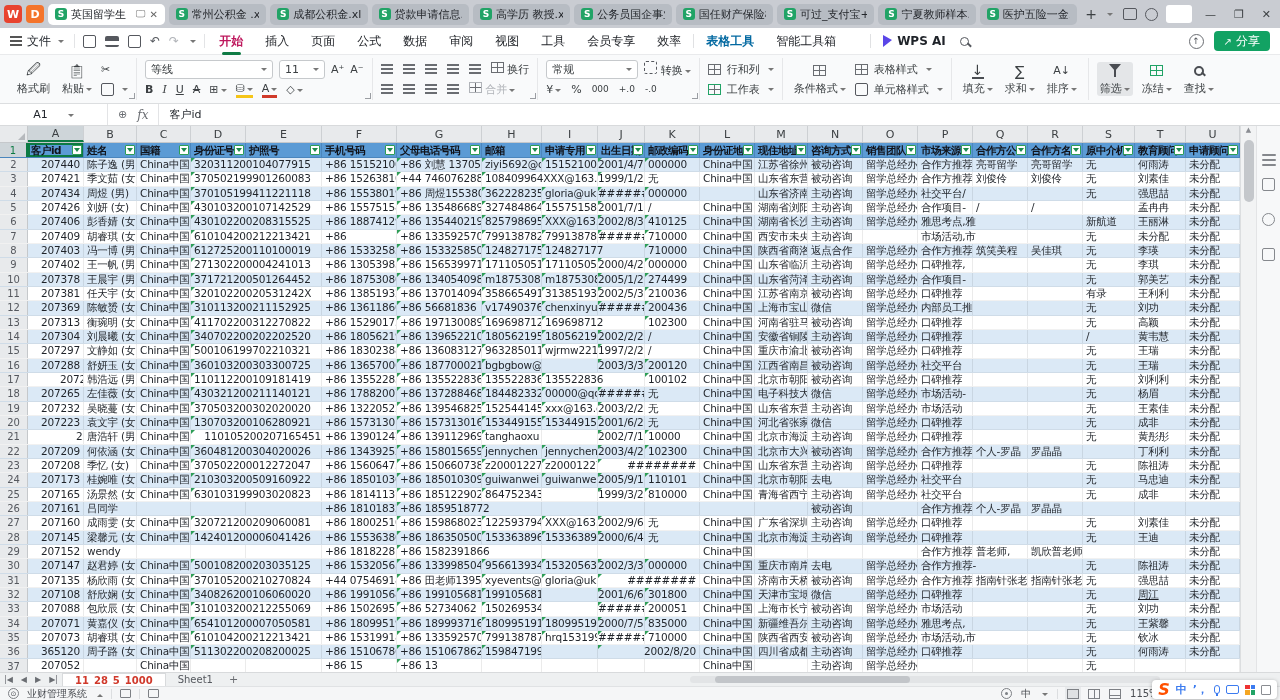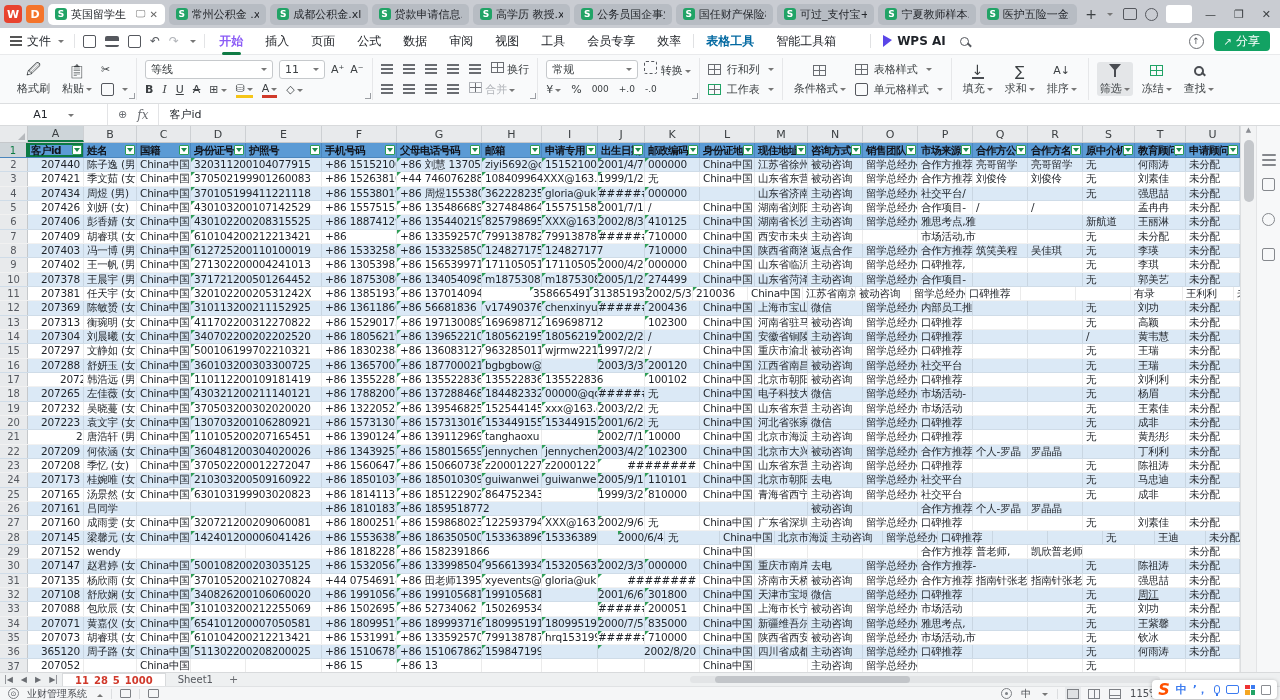--- a/index.html
+++ b/index.html
@@ -24,21 +24,21 @@
 
 #menubar{left:0;top:28px;width:1280px;height:27px;background:#fff;display:flex;align-items:center;padding:0 10px;font-size:12px;border-bottom:1px solid #e9eaec;}
 #file-btn{display:flex;align-items:center;gap:5px;margin-right:10px;}
 .ham{width:12px;height:2px;background:#555;box-shadow:0 4px 0 #555,0 -4px 0 #555;display:inline-block;}
 .cv{display:inline-block;width:0;height:0;border:3px solid transparent;border-top-color:#777;margin-left:2px;transform:translateY(2px);}
 .qicons{display:flex;align-items:center;gap:9px;margin-right:14px;padding:0 8px;border-left:1px solid #e3e4e6;border-right:1px solid #e3e4e6;color:#55585e;font-size:12px;}
 .qi{width:13px;height:13px;border:1px solid #55585e;border-radius:2px;display:inline-block;}
 .qi.line{border:none;height:11px;width:14px;border-bottom:2px solid #55585e;border-top:5px solid #55585e;}
 #menu-items{display:flex;align-items:center;gap:22px;}
 .menu-item{position:relative;padding:4px 0;color:#23262b;}
-.menu-item.active{color:#8b5cf6;font-weight:bold;text-align:center;}
+.menu-item.active{color:#be185d;font-weight:bold;text-align:center;}
 .menu-item.active::after{content:"";position:absolute;left:10%;right:10%;bottom:-1px;height:3px;border-radius:2px;background:#0f7b45;}
 .mdiv{width:1px;height:14px;background:#e0e1e3;margin:0 12px;}
 .ctx-tab{color:#0369a1;font-weight:bold;margin-right:22px;}
 .ctx-tab.plain{color:#23262b;font-weight:normal;}
 #ai-badge{display:flex;align-items:center;gap:5px;font-weight:bold;}
 .ai-tri{width:0;height:0;border-left:9px solid #5a46e8;border-top:5px solid transparent;border-bottom:7px solid transparent;filter:hue-rotate(0);}
 .search-ico{width:9px;height:9px;border:1.5px solid #55585e;border-radius:50%;position:relative;display:inline-block;margin-left:14px;}
 .search-ico::after{content:"";position:absolute;width:5px;height:1.5px;background:#55585e;transform:rotate(45deg);right:-4px;bottom:-1px;}
 #mb-right{margin-left:auto;display:flex;align-items:center;gap:10px;}
 .upload-ico{width:15px;height:15px;border:1px solid #6a6d72;border-radius:50%;display:flex;align-items:center;justify-content:center;font-size:9px;color:#55585e;}
@@ -667,21 +667,21 @@
       <div class="cell" style="width: 54px; flex: 0 0 54px;">未分配</div>
     </div>
     <div class="row">
       <div class="gut">11</div>
       <div class="cell num" style="width: 56px; flex: 0 0 56px;">207381</div>
       <div class="cell" style="width: 53px; flex: 0 0 53px;">任天宇 (女</div>
       <div class="cell" style="width: 54px; flex: 0 0 54px;">China中国</div>
       <div class="cell tri" style="width: 131px; flex: 0 0 131px;">32010220020531242X</div>
       <div class="cell" style="width: 75px; flex: 0 0 75px;">+86 13851932</div>
       <div class="cell tri" style="width: 85px; flex: 0 0 85px;">+86 1370140948</div>
-      <div class="cell tri" style="width: 60px; flex: 0 0 60px; margin-left: 48px;">358665491</div>
+      <div class="cell tri" style="width: 60px; flex: 0 0 60px;">358665491</div>
       <div class="cell tri" style="width: 56px; flex: 0 0 56px;">313851932</div>
       <div class="cell num tri" style="width: 47px; flex: 0 0 47px;">2002/5/31</div>
       <div class="cell tri" style="width: 55px; flex: 0 0 55px;">210036</div>
       <div class="cell" style="width: 55px; flex: 0 0 55px;">China中国</div>
       <div class="cell" style="width: 53px; flex: 0 0 53px;">江苏省南京</div>
       <div class="cell" style="width: 55px; flex: 0 0 55px;">被动咨询</div>
       <div class="cell" style="width: 55px; flex: 0 0 55px;">留学总经办</div>
       <div class="cell" style="width: 55px; flex: 0 0 55px;">口碑推荐</div>
       <div class="cell" style="width: 55px; flex: 0 0 55px;"></div>
       <div class="cell" style="width: 55px; flex: 0 0 55px;"></div>
@@ -892,21 +892,21 @@
       <div class="cell" style="width: 55px; flex: 0 0 55px;"></div>
       <div class="cell" style="width: 52px; flex: 0 0 52px;">无</div>
       <div class="cell" style="width: 51px; flex: 0 0 51px;">成非</div>
       <div class="cell" style="width: 54px; flex: 0 0 54px;">未分配</div>
     </div>
     <div class="row">
       <div class="gut">21</div>
       <div class="cell num" style="width: 56px; flex: 0 0 56px; padding-left: 48px;">207219</div>
       <div class="cell" style="width: 53px; flex: 0 0 53px;">唐浩轩 (男</div>
       <div class="cell" style="width: 54px; flex: 0 0 54px;">China中国</div>
-      <div class="cell tri" style="width: 131px; flex: 0 0 131px;">110105200207165451</div>
+      <div class="cell tri" style="width: 131px; flex: 0 0 131px; text-align: right;">110105200207165451</div>
       <div class="cell" style="width: 75px; flex: 0 0 75px;">+86 13901242</div>
       <div class="cell tri" style="width: 85px; flex: 0 0 85px;">+86 1391129694</div>
       <div class="cell tri" style="width: 60px; flex: 0 0 60px;">tanghaoxu</div>
       <div class="cell" style="width: 56px; flex: 0 0 56px;"></div>
       <div class="cell num tri" style="width: 47px; flex: 0 0 47px;">2002/7/16</div>
       <div class="cell tri" style="width: 55px; flex: 0 0 55px;">10000</div>
       <div class="cell" style="width: 55px; flex: 0 0 55px;">China中国</div>
       <div class="cell" style="width: 53px; flex: 0 0 53px;">北京市海淀</div>
       <div class="cell" style="width: 55px; flex: 0 0 55px;">主动咨询</div>
       <div class="cell" style="width: 55px; flex: 0 0 55px;">留学总经办</div>
@@ -1057,21 +1057,21 @@
     <div class="row blue">
       <div class="gut">28</div>
       <div class="cell num" style="width: 56px; flex: 0 0 56px;">207145</div>
       <div class="cell" style="width: 53px; flex: 0 0 53px;">梁馨元 (女</div>
       <div class="cell" style="width: 54px; flex: 0 0 54px;">China中国</div>
       <div class="cell tri" style="width: 131px; flex: 0 0 131px;">142401200006041426</div>
       <div class="cell" style="width: 75px; flex: 0 0 75px;">+86 15536380</div>
       <div class="cell tri" style="width: 85px; flex: 0 0 85px;">+86 1863505000</div>
       <div class="cell tri" style="width: 60px; flex: 0 0 60px;">153363896</div>
       <div class="cell tri" style="width: 56px; flex: 0 0 56px;">153363896</div>
-      <div class="cell num tri" style="width: 47px; flex: 0 0 47px; margin-left: 20px;">2000/6/4</div>
+      <div class="cell num tri" style="width: 47px; flex: 0 0 47px;">2000/6/4</div>
       <div class="cell" style="width: 55px; flex: 0 0 55px;">无</div>
       <div class="cell" style="width: 55px; flex: 0 0 55px;">China中国</div>
       <div class="cell" style="width: 53px; flex: 0 0 53px;">北京市海淀</div>
       <div class="cell" style="width: 55px; flex: 0 0 55px;">主动咨询</div>
       <div class="cell" style="width: 55px; flex: 0 0 55px;">留学总经办</div>
       <div class="cell" style="width: 55px; flex: 0 0 55px;">口碑推荐</div>
       <div class="cell" style="width: 55px; flex: 0 0 55px;"></div>
       <div class="cell" style="width: 55px; flex: 0 0 55px;"></div>
       <div class="cell" style="width: 52px; flex: 0 0 52px;">无</div>
       <div class="cell" style="width: 51px; flex: 0 0 51px;">王迪</div>

